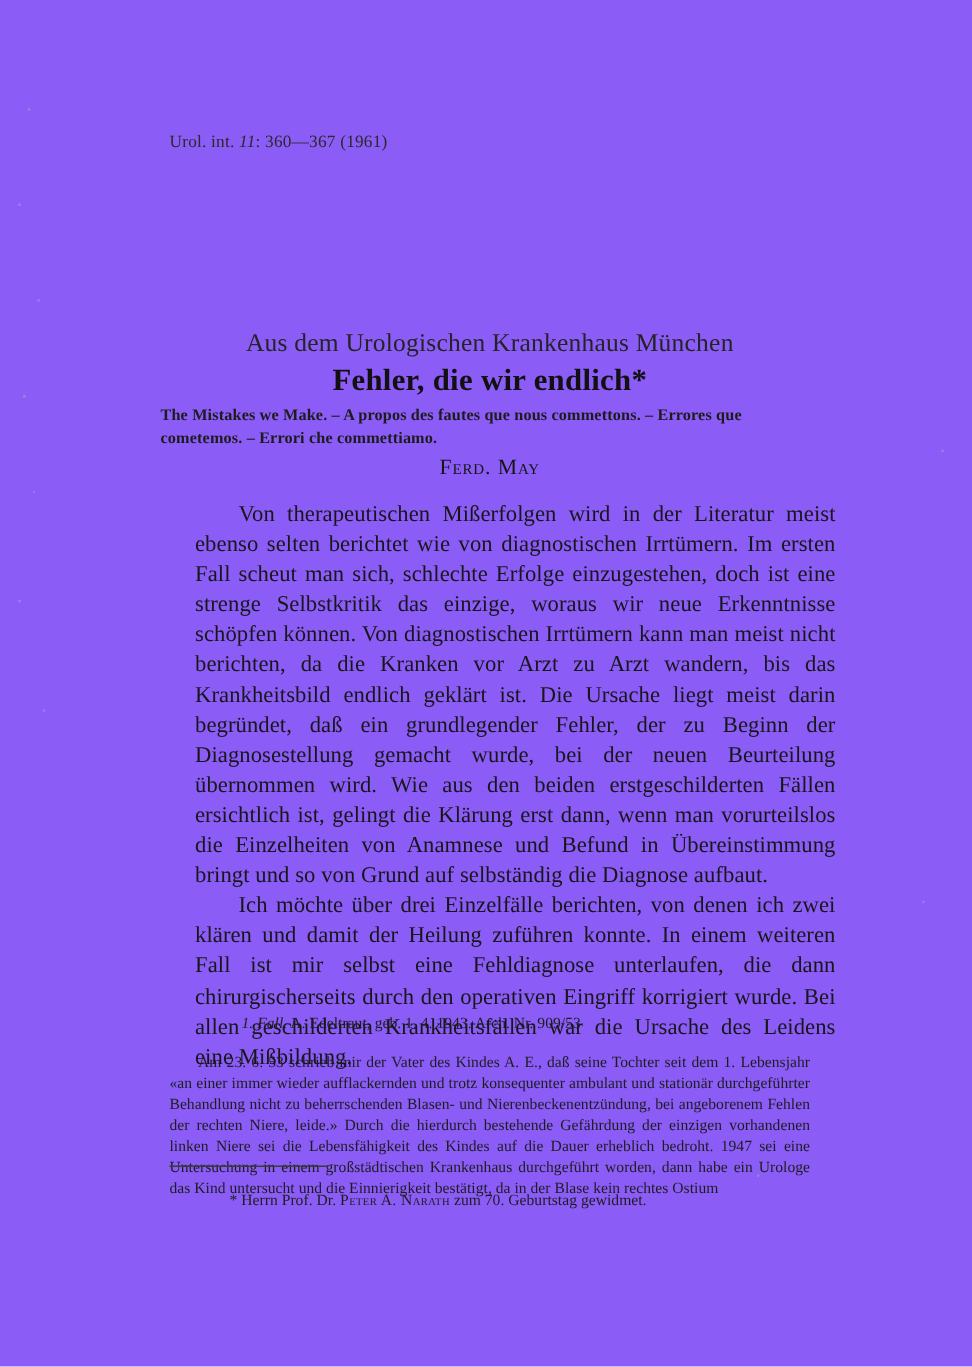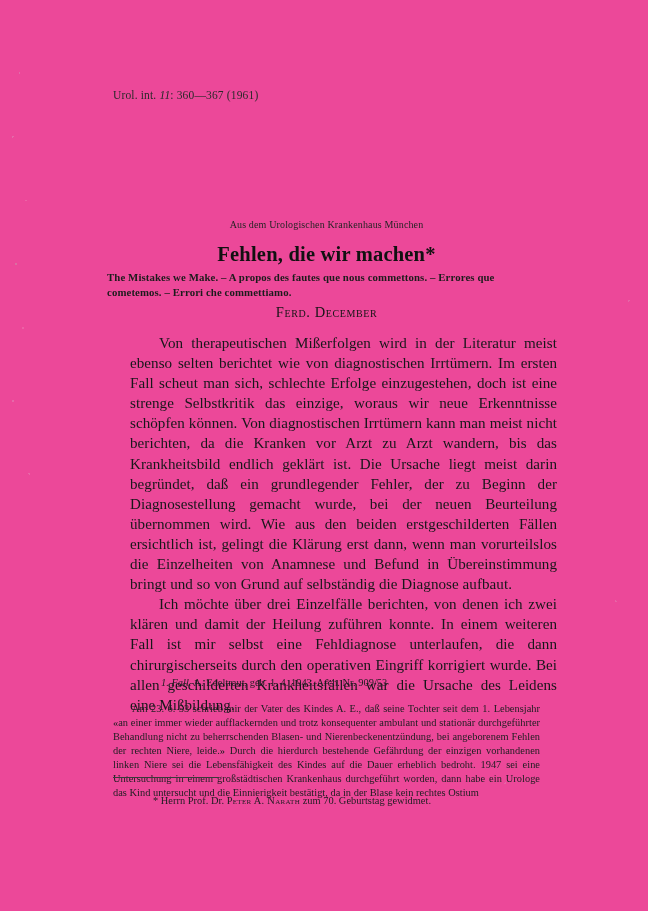--- a/index.html
+++ b/index.html
@@ -12,21 +12,21 @@
     height: 911px;
     font-family: "Liberation Serif", "DejaVu Serif", serif;
     color: #1b1b1b;
     position: relative;
     overflow: hidden;
   }
 
   .page {
     position: absolute;
     inset: 0;
-    background: #ec4899;
+    background: #8b5cf6;
   }
 
   
   .speckle {
     position: absolute;
     inset: 0;
     pointer-events: none;
     opacity: .55;
     background-image:
       radial-gradient(circle at 3% 8%, rgba(200,190,210,.55) 0 1px, transparent 1px),
@@ -64,21 +64,21 @@
     font-style: italic;
   }
 
   
   .institution {
     position: absolute;
     top: 219px;
     left: 0;
     width: 427px;
     text-align: center;
-    font-size: 10px;
+    font-size: 17px;
     letter-spacing: .15px;
     color: #242424;
   }
 
   
   .article-title {
     position: absolute;
     top: 243px;
     left: 0;
     width: 427px;
@@ -194,25 +194,25 @@
   <div class="content">
 
     <div class="running-head">
       <span>Urol. int.</span>
       <span class="vol">11</span><span>: 360—367</span>
       <span>(1961)</span>
     </div>
 
     <div class="institution">Aus dem Urologischen Krankenhaus München</div>
 
-    <div class="article-title">Fehlen, die wir machen*</div>
+    <div class="article-title">Fehler, die wir endlich*</div>
 
     <div class="subtitle">The Mistakes we Make. – A propos des fautes que nous commettons. – Errores que cometemos. – Errori che commettiamo.</div>
 
-    <div class="author">Ferd. December</div>
+    <div class="author">Ferd. May</div>
 
     <div class="body-text">
       <p>Von therapeutischen Mißerfolgen wird in der Literatur meist ebenso selten berichtet wie von diagnostischen Irrtümern. Im ersten Fall scheut man sich, schlechte Erfolge einzugestehen, doch ist eine strenge Selbstkritik das einzige, woraus wir neue Erkenntnisse schöpfen können. Von diagnostischen Irrtümern kann man meist nicht berichten, da die Kranken vor Arzt zu Arzt wandern, bis das Krankheitsbild endlich geklärt ist. Die Ursache liegt meist darin begründet, daß ein grundlegender Fehler, der zu Beginn der Diagnosestellung gemacht wurde, bei der neuen Beurteilung übernommen wird. Wie aus den beiden erstgeschilderten Fällen ersichtlich ist, gelingt die Klärung erst dann, wenn man vorurteilslos die Einzelheiten von Anamnese und Befund in Übereinstimmung bringt und so von Grund auf selbständig die Diagnose aufbaut.</p>
       <p>Ich möchte über drei Einzelfälle berichten, von denen ich zwei klären und damit der Heilung zuführen konnte. In einem weiteren Fall ist mir selbst eine Fehldiagnose unterlaufen, die dann chirurgischerseits durch den operativen Eingriff korrigiert wurde. Bei allen geschilderten Krankheitsfällen war die Ursache des Leidens eine Mißbildung.</p>
     </div>
 
     <div class="case-block">
       <p class="case-heading">
         <span class="case-label">1. Fall.</span><span> A. Edeltraut, geb. 1. 4. 1943. Arch. Nr. 909/53</span>
       </p>

